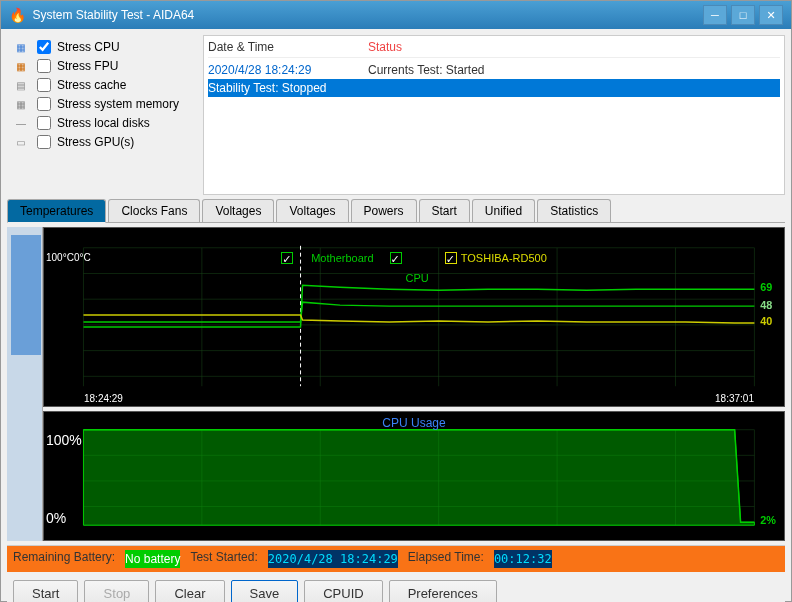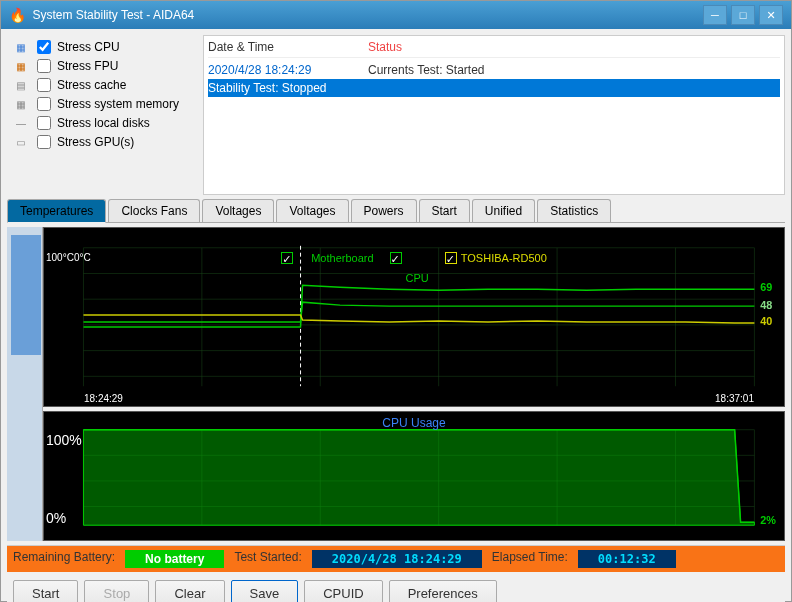--- a/index.html
+++ b/index.html
@@ -228,23 +228,23 @@
       gap: 10px;
       padding: 4px 6px;
       background: #f97316;
       border-top: 1px solid #ccc;
     }
     .status-label {
       font-size: 12px;
       color: #333;
     }
     .status-badge {
-      padding: 2px 20px;
-      font-size: 12px;
-      font-weight: bold;
+      padding: 2px 0;
+      font-size: 12px;
+      font-weight: normal;
     }
     .badge-nobattery {
       background: #00cc00;
       color: white;
     }
     .badge-dark {
       background: #003366;
       color: #00ddff;
       font-family: monospace;
     }

